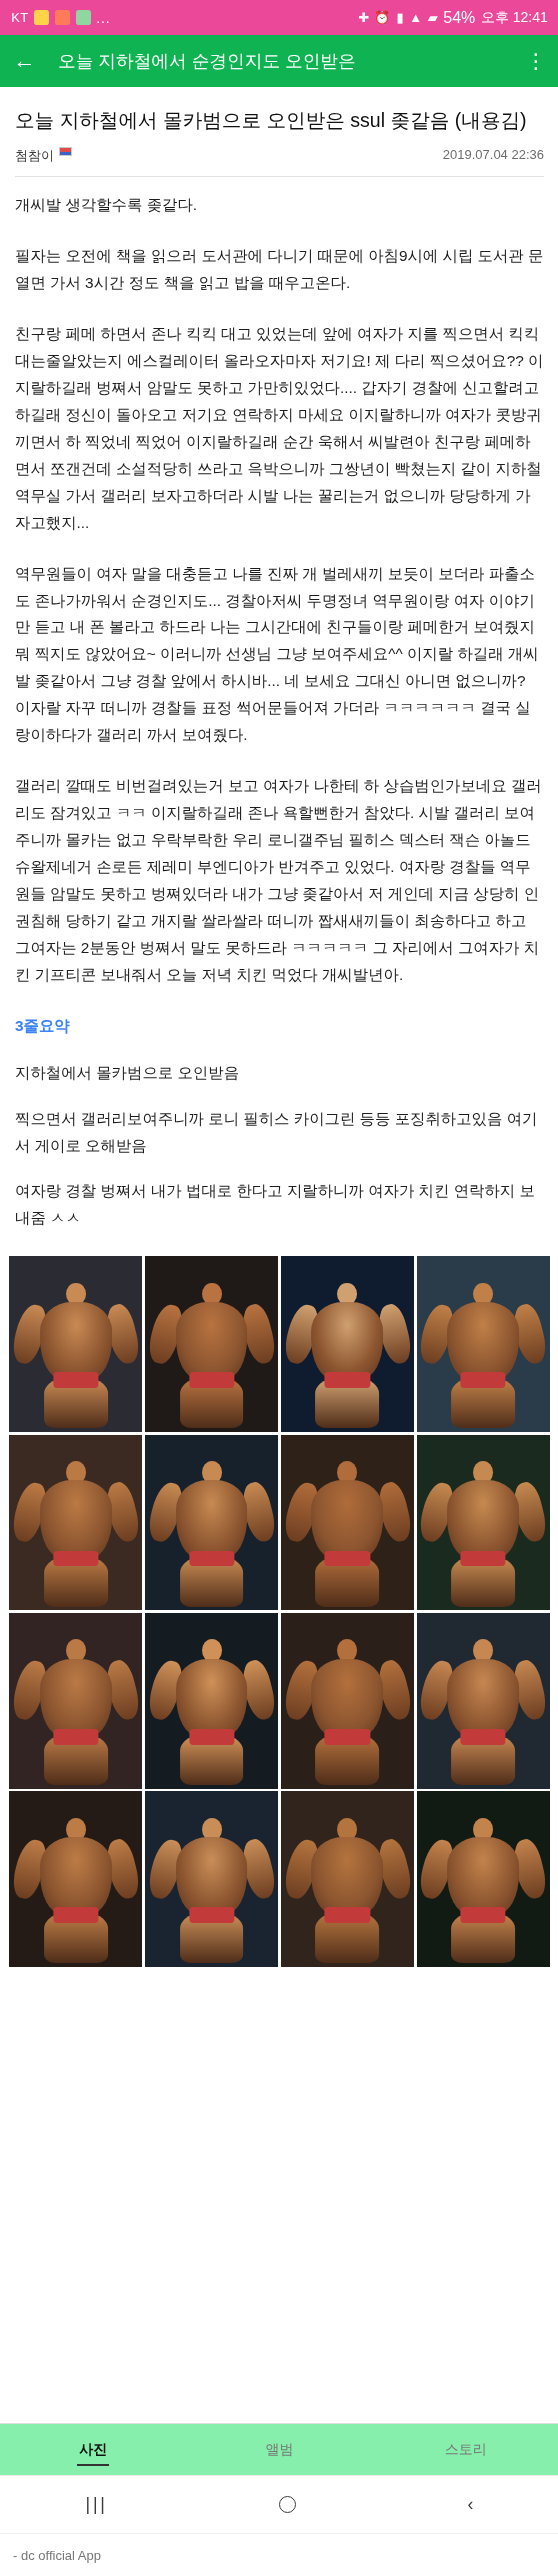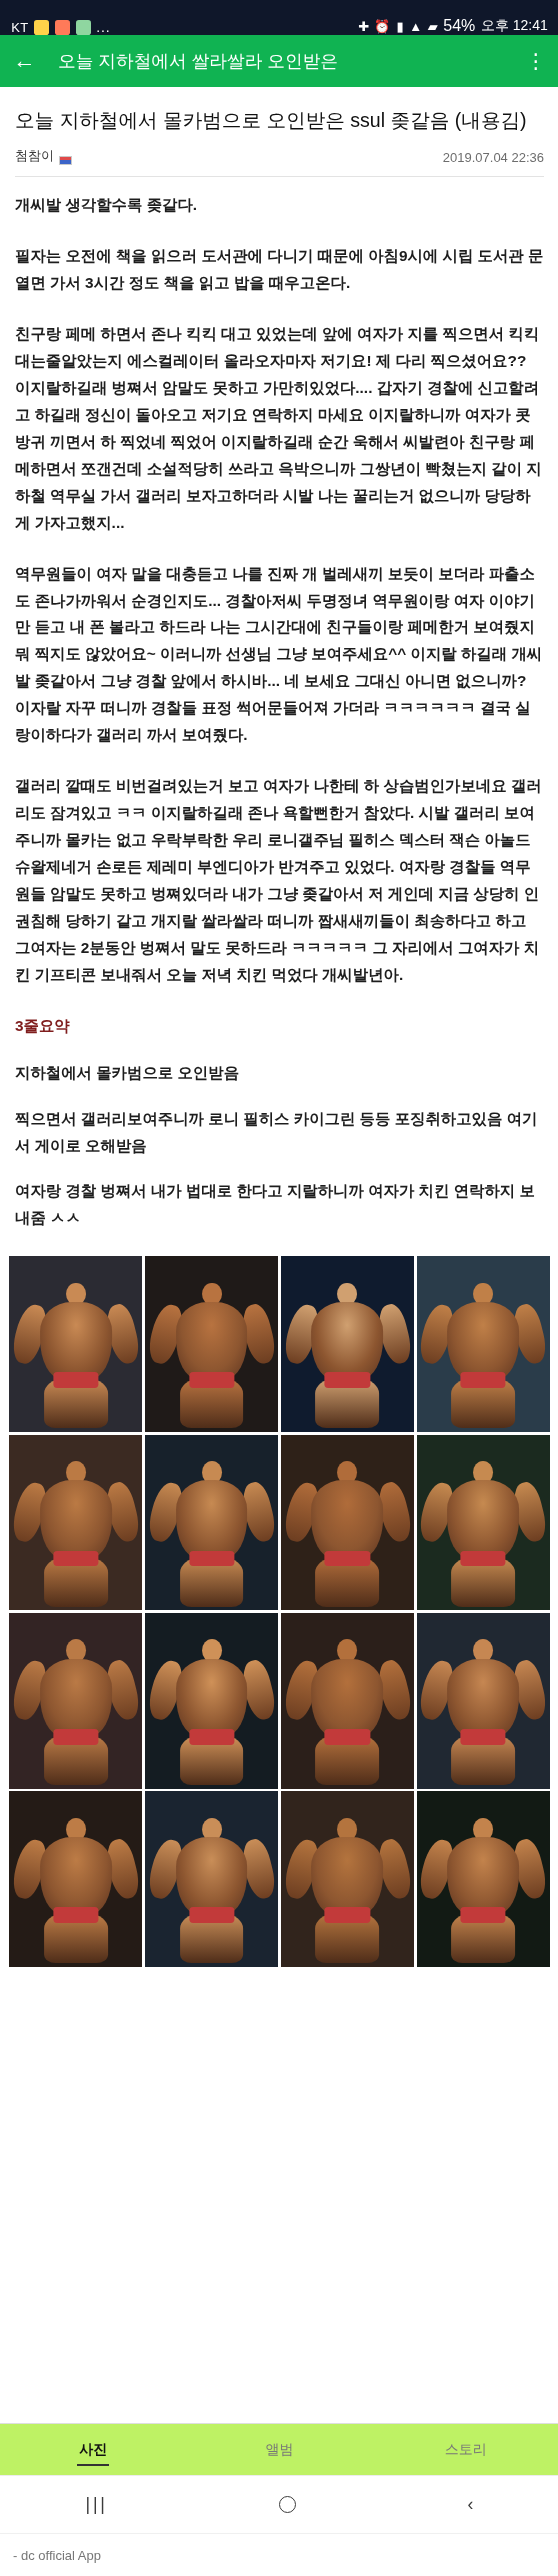--- a/index.html
+++ b/index.html
@@ -6,24 +6,24 @@
   html, body {
     width: 559px;
     background: #ffffff;
     font-family: "Liberation Sans", sans-serif;
   }
   body { width: 559px; height: 2576px; position: relative; overflow: hidden; }
 
   
   .statusbar {
     height: 35px;
-    background: #0f172a;
+    background: #ec4899;
     color: #ffffff;
     display: flex;
-    align-items: flex-end;
+    align-items: center;
     padding: 0 11.2px;
     font-size: 14px;
   }
   .statusbar .left { display: flex; align-items: center; gap: 5.6px; }
   .statusbar .right { margin-left: auto; display: flex; align-items: center; gap: 5.6px; }
   .sb-carrier { font-size: 13px; letter-spacing: 0.5px; }
   .sb-sq { width: 15px; height: 15px; border-radius: 2.8px; display: inline-block; }
   .sb-dots { font-size: 14px; letter-spacing: 0.9px; }
   .sb-ico { font-size: 13px; }
   .sb-batt { font-size: 16px; }
@@ -53,21 +53,21 @@
   .content { padding: 0 15px; }
   .post-title {
     font-size: 19.6px;
     line-height: 1.45;
     color: #111111;
     padding: 18.6px 0 13px 0;
     font-weight: 400;
   }
   .meta-row {
     display: flex;
-    align-items: flex-end;
+    align-items: flex-start;
     font-size: 13px;
     color: #7a7a7a;
     padding-bottom: 11.2px;
   }
   .meta-row .author { color: #3a3a3a; }
   .meta-row .flag {
     display: inline-block;
     width: 13px; height: 9.3px;
     background: linear-gradient(#e04a4a 50%, #3c64c8 50%);
     border: 0.9px solid #c9c9c9;
@@ -112,23 +112,23 @@
   .zo.blue::after { background: #2f72d6; }
   .zo .pm {
     position: absolute; left: 3.7px; top: 6.5px;
     font-size: 10.2px; line-height: 1; color: #2f72d6; font-weight: bold;
   }
 
   .divider { height: 0.9px; background: #e3e3e3; margin: 0 0 15px 0; }
 
   
   .body-text { font-size: 15.4px; line-height: 1.75; color: #1d1d1d; }
-  .body-text p { margin: 12px 0 24px 0; white-space: pre-wrap; font-weight: bold; }
+  .body-text p { margin: 12px 0 24px 0; white-space: pre-wrap; }
   .body-text p.tight { margin-bottom: 18.6px; }
-  .summary-head { font-size: 15.4px; font-weight: bold; color: #7f1d1d; margin: 17px 0 20.5px 0; }
+  .summary-head { font-size: 15.4px; font-weight: bold; color: #3b82f6; margin: 17px 0 20.5px 0; }
 
   
   .photo-grid {
     display: grid;
     grid-template-columns: repeat(4, 1fr);
     gap: 2.8px;
     margin-top: 24px;
     padding: 0 9.3px;
   }
   .photo {
@@ -181,21 +181,21 @@
     width: 34%; height: 9%;
     transform: translateX(-50%);
     border-radius: 3.7px;
   }
 
   
   .sheet {
     position: absolute;
     left: 0; right: 0;
     bottom: 101px;
-    background: #bef264;
+    background: #86efac;
     border-top: 0.9px solid #dedede;
     height: 52px;
     display: flex;
     align-items: flex-start;
   }
   .sheet .tab {
     flex: 1;
     text-align: center;
     font-size: 14px;
     color: #777777;
@@ -268,21 +268,21 @@
     <span class="sb-ico">▮</span>
     <span class="sb-ico">▲</span>
     <span class="sb-ico">▰</span>
     <span class="sb-batt">54%</span>
     <span class="sb-time">오후 12:41</span>
   </div>
 </div>
 
 <div class="appbar">
   <span class="back">←</span>
-  <span class="apptitle">오늘 지하철에서 쌀라쌀라 오인받은</span>
+  <span class="apptitle">오늘 지하철에서 순경인지도 오인받은</span>
   <span class="more">⋮</span>
 </div>
 
 <div class="content">
 
   <div class="post-title">오늘 지하철에서 몰카범으로 오인받은 ssul 좆같음 (내용김)</div>
 
   <div class="meta-row">
     <span class="author">첨참이</span>
     <span class="flag"></span>

